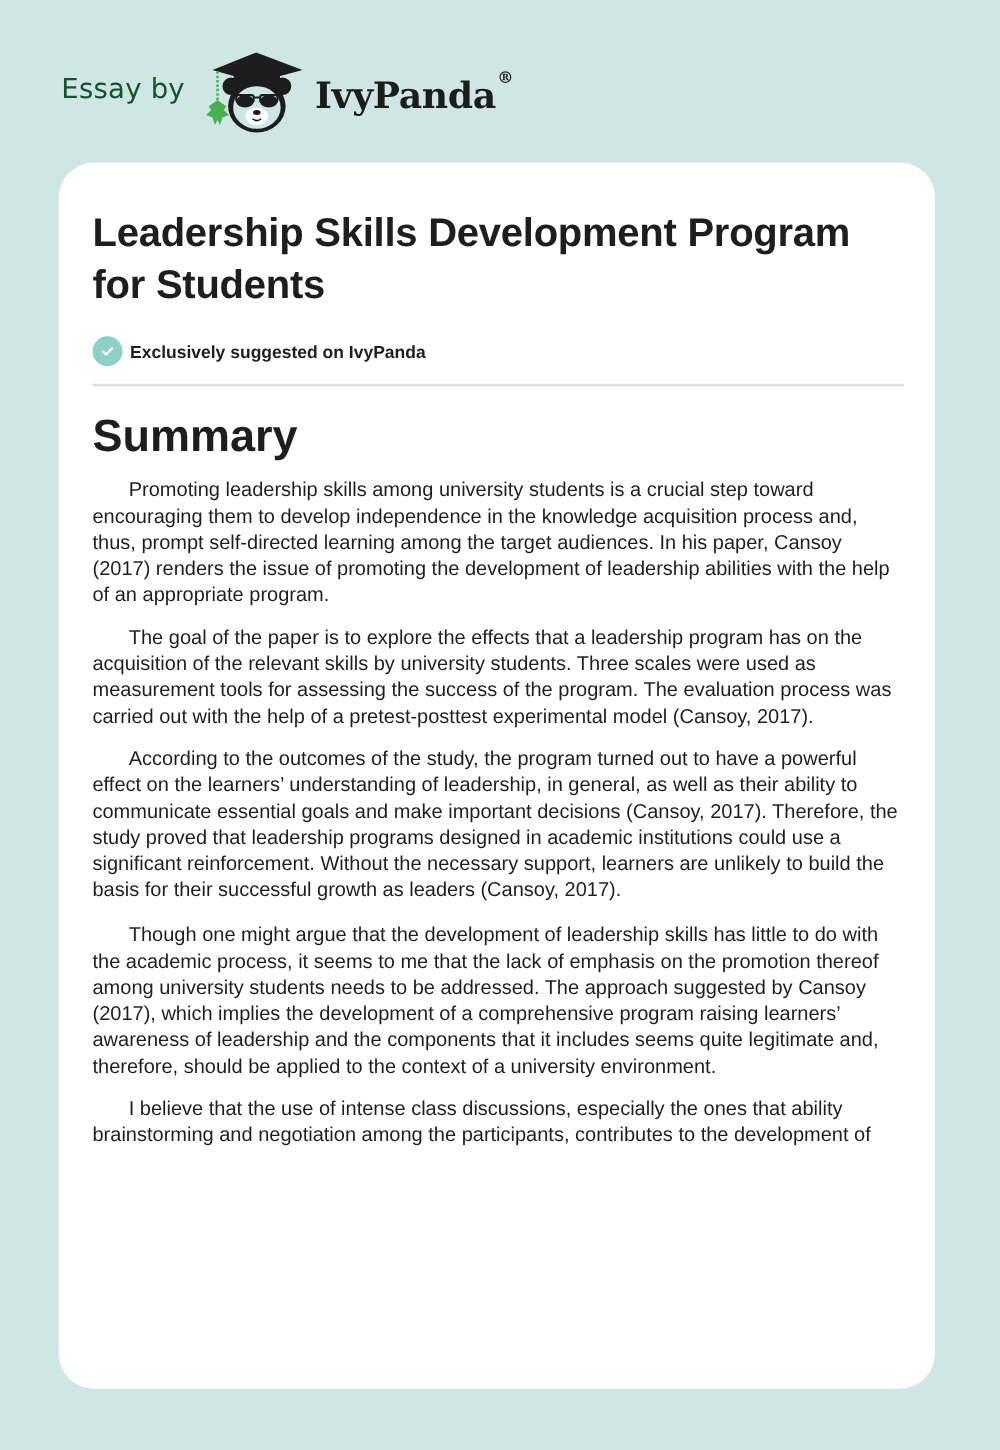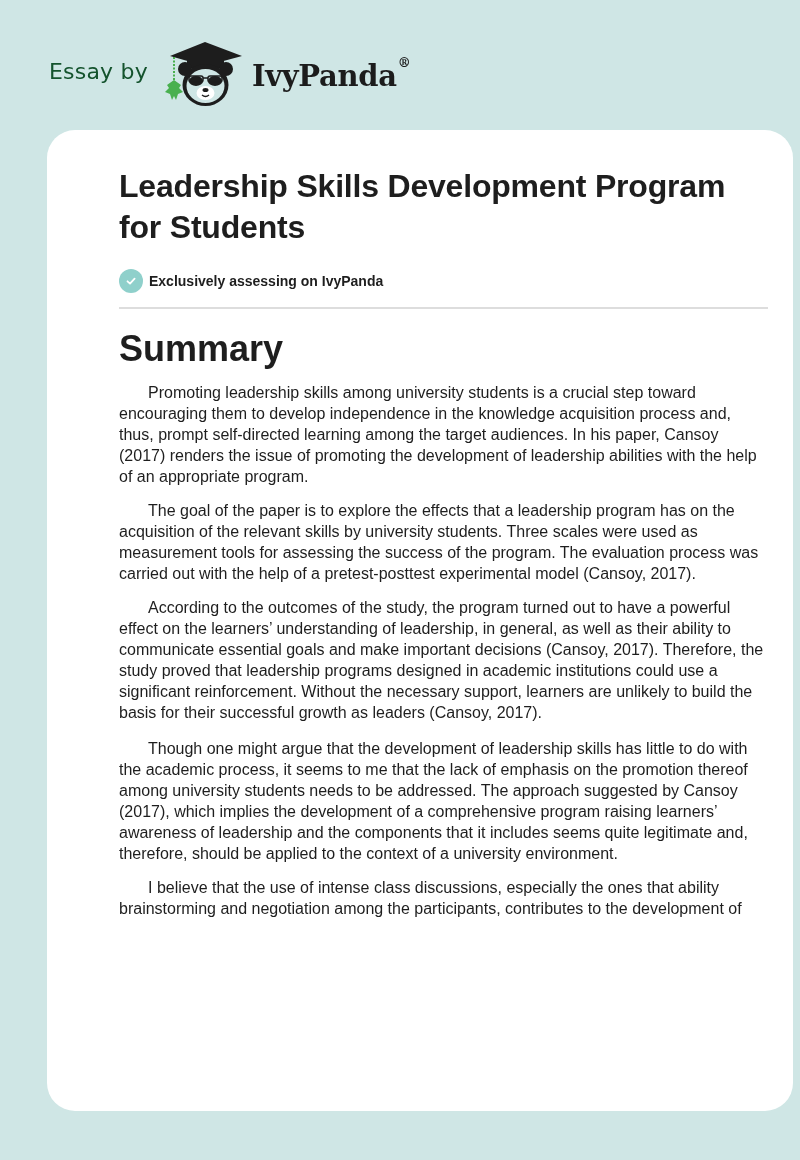--- a/index.html
+++ b/index.html
@@ -54,21 +54,20 @@
   }
   .card {
     position: absolute;
     left: 47px;
     top: 130px;
     width: 701px;
     height: 981px;
     background: #ffffff;
     border-radius: 28px;
     overflow: hidden;
-    padding-left: 45px;
   }
   .card-inner {
     padding: 36px 26px 0 27px;
   }
   h1.title {
     margin: 0;
     font-size: 32px;
     line-height: 41px;
     font-weight: bold;
     color: #1e1e1e;
@@ -160,21 +159,21 @@
 <main class="card">
   <div class="card-inner">
     <h1 class="title">Leadership Skills Development Program for Students</h1>
 
     <div class="exclusive">
       <span class="check">
         <svg width="12" height="12" viewBox="0 0 12 12">
           <path d="M2.5,6.3 L5,8.6 L9.6,3.6" fill="none" stroke="#ffffff" stroke-width="1.8" stroke-linecap="round" stroke-linejoin="round"></path>
         </svg>
       </span>
-      <span class="exclusive-text">Exclusively assessing on IvyPanda</span>
+      <span class="exclusive-text">Exclusively suggested on IvyPanda</span>
     </div>
 
     <div class="divider"></div>
 
     <section>
       <h2 class="section">Summary</h2>
       <div class="section-body">
         <p class="para">Promoting leadership skills among university students is a crucial step toward encouraging them to develop independence in the knowledge acquisition process and, thus, prompt self-directed learning among the target audiences. In his paper, Cansoy (2017) renders the issue of promoting the development of leadership abilities with the help of an appropriate program.</p>
         <p class="para">The goal of the paper is to explore the effects that a leadership program has on the acquisition of the relevant skills by university students. Three scales were used as measurement tools for assessing the success of the program. The evaluation process was carried out with the help of a pretest-posttest experimental model (Cansoy, 2017).</p>
         <p class="para">According to the outcomes of the study, the program turned out to have a powerful effect on the learners’ understanding of leadership, in general, as well as their ability to communicate essential goals and make important decisions (Cansoy, 2017). Therefore, the study proved that leadership programs designed in academic institutions could use a significant reinforcement. Without the necessary support, learners are unlikely to build the basis for their successful growth as leaders (Cansoy, 2017).</p>

